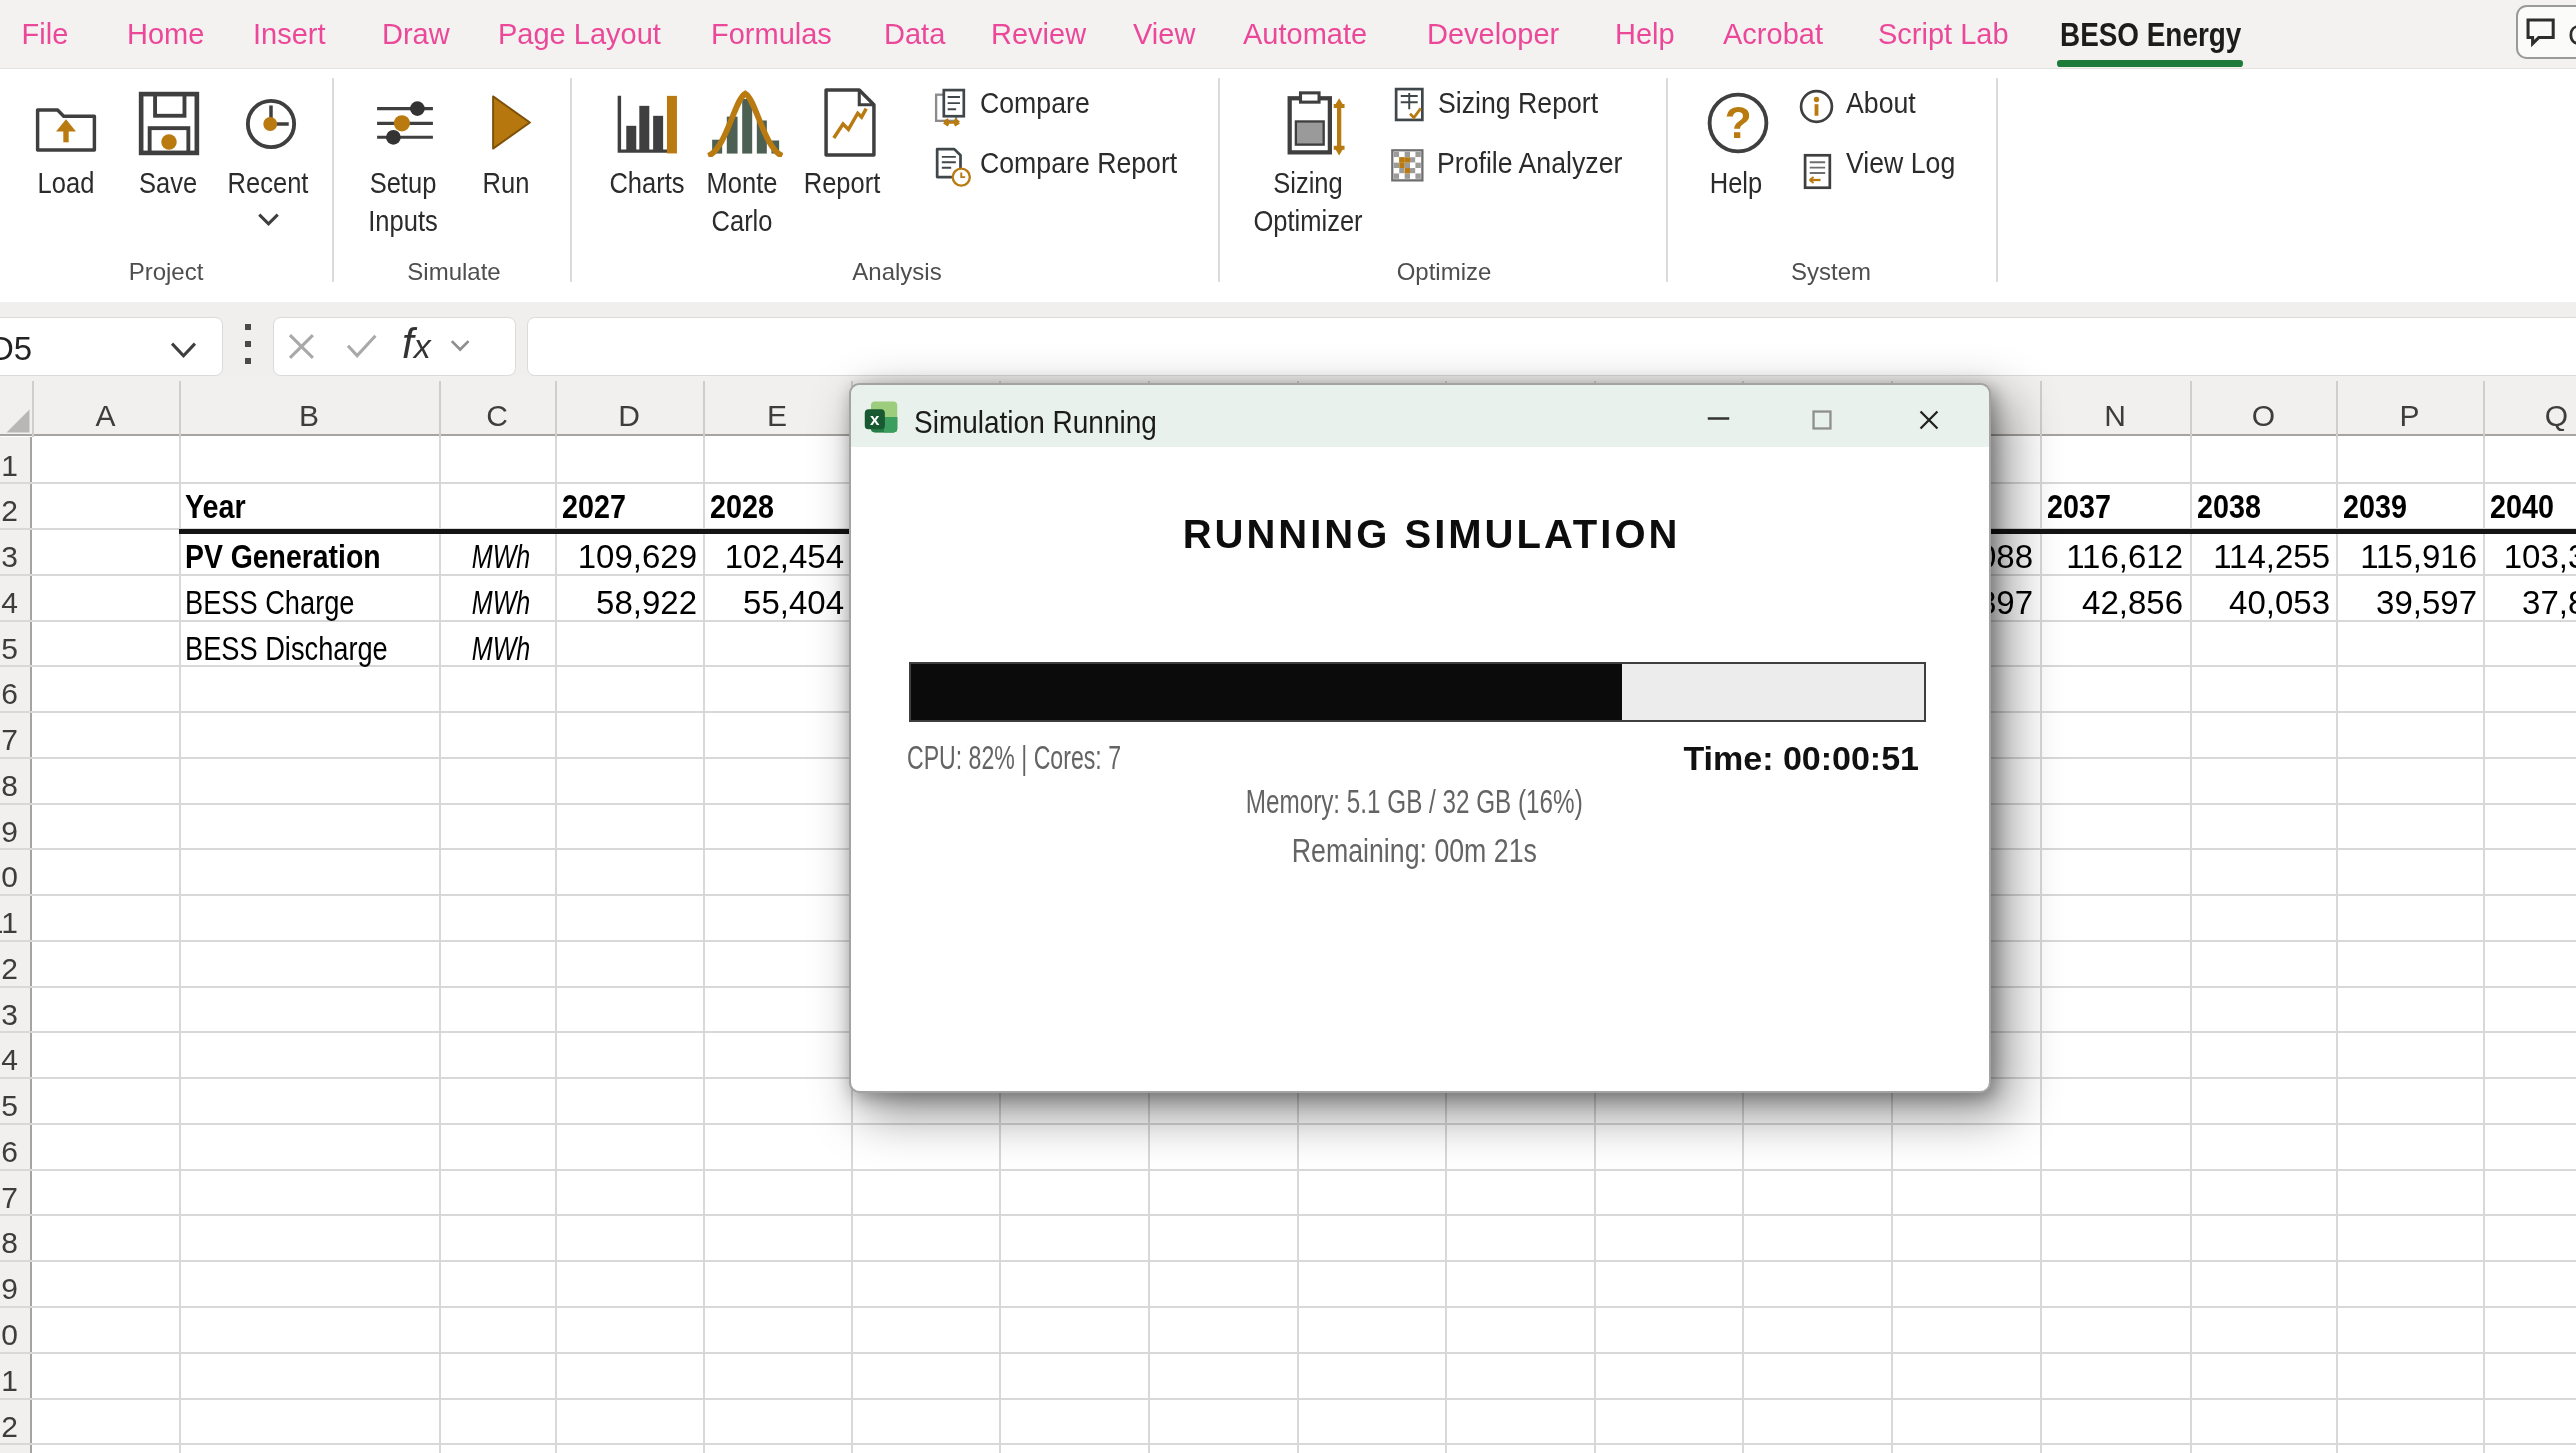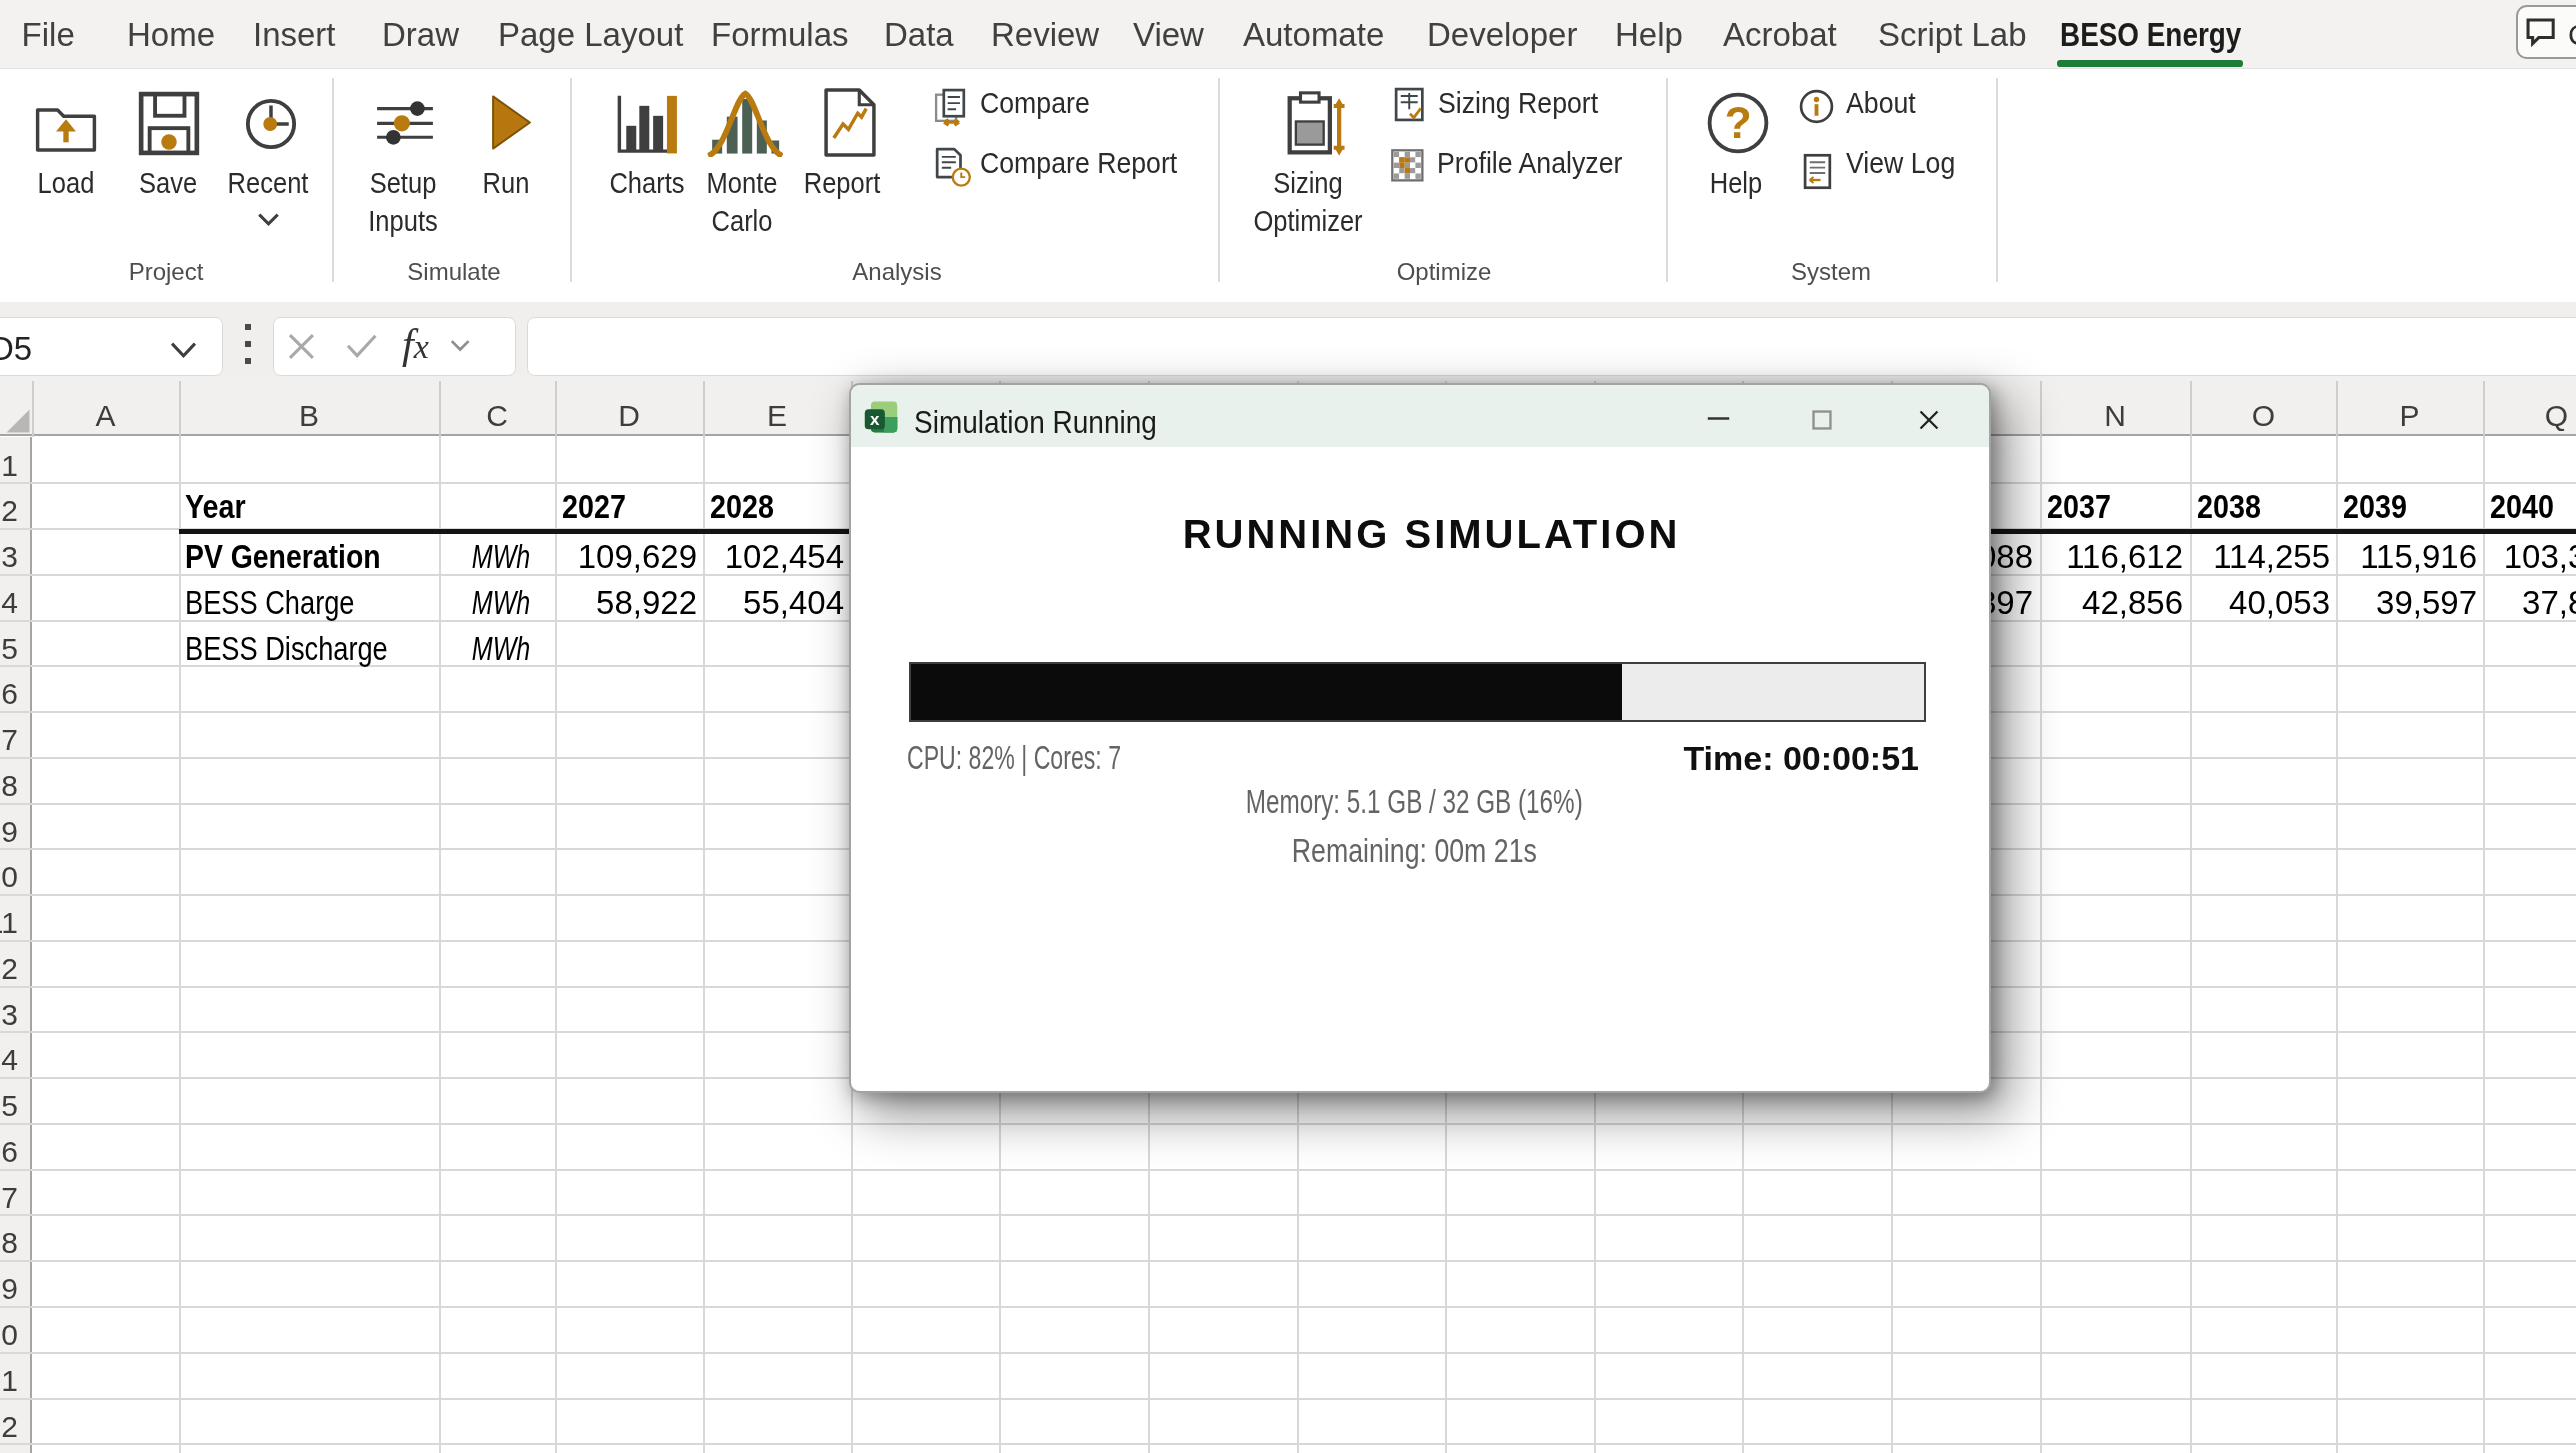--- a/index.html
+++ b/index.html
@@ -1,18 +1,18 @@
 <!DOCTYPE html>
 <html style="font-size:12.4px"><head><meta charset="utf-8">
 <style>
 *{margin:0;padding:0;box-sizing:border-box;}
 html,body{width:2576px;height:1454px;overflow:hidden;background:#fff;
   font-family:"Liberation Sans",sans-serif;-webkit-font-smoothing:antialiased;}
 .abs{position:absolute;}
-.tabtxt{position:absolute;top:0;height:69px;display:flex;align-items:center;font-size:33px;color:#404040;white-space:nowrap;}
+.tabtxt{position:absolute;top:0;height:69px;display:flex;align-items:center;font-size:29px;color:#ec4899;white-space:nowrap;}
 .glabel{position:absolute;font-size:24px;color:#4e4e4e;white-space:nowrap;transform:translateX(-50%);}
 .biglabel{position:absolute;font-size:29px;color:#2b2b2b;white-space:nowrap;transform:translateX(-50%) scaleX(.88);}
 .smalltxt{position:absolute;font-size:29px;color:#2b2b2b;white-space:nowrap;transform:scaleX(.92);transform-origin:left center;}
 .sep{position:absolute;top:78px;height:204px;width:1.5px;background:#dddbd9;}
 .collet{position:absolute;top:376px;height:60px;display:flex;align-items:flex-end;justify-content:center;padding-bottom:3.1px;font-size:30px;color:#3d3d3d;}
 .rownum{position:absolute;left:-59px;width:77px;text-align:right;font-size:30px;color:#3d3d3d;}
 .cell{position:absolute;font-size:33px;color:#000;white-space:nowrap;}
 .gridh{position:absolute;height:1.5px;background:#d9d8d6;}
 .gridv{position:absolute;width:1.5px;background:#d9d8d6;}
 </style></head>
@@ -201,21 +201,21 @@
   </svg>
 <div class="abs" style="left:245px;top:324px;width:6.2px;height:6.2px;background:#4a4a4a;"></div>
 <div class="abs" style="left:245px;top:341px;width:6.2px;height:6.2px;background:#4a4a4a;"></div>
 <div class="abs" style="left:245px;top:358px;width:6.2px;height:6.2px;background:#4a4a4a;"></div>
 <div class="abs" style="left:273px;top:317px;width:243px;height:59px;background:#fff;border:1.5px solid #dcdad8;border-radius:7.7px;"></div>
 <svg class="abs" style="left:286px;top:332px;" width="185" height="29" viewBox="0 0 240 38">
 <path d="M4 4 L34 34 M34 4 L4 34" stroke="#a9a9a9" stroke-width="4"></path>
 <path d="M80 18 L92 31 L116 5" fill="none" stroke="#a9a9a9" stroke-width="4"></path>
 <path d="M216 12 L227 23 L238 12" fill="none" stroke="#8f8f8f" stroke-width="3.5"></path>
   </svg>
-<div class="abs" style="left:402px;top:320px;font-size:42px;font-style:italic;font-family:Liberation Serif, serif;color:#333;">f<span style="font-size:34px;">x</span></div>
+<div class="abs" style="left:402px;top:320px;font-size:42px;font-style:italic;font-family:Liberation Sans, sans-serif;color:#333;">f<span style="font-size:34px;">x</span></div>
 <div class="abs" style="left:527px;top:317px;width:2056px;height:59px;background:#fff;border:1.5px solid #dcdad8;border-radius:7.7px;"></div>
 <div class="abs" style="left:0;top:376px;width:2576px;height:60px;background:#f1f0ee;border-bottom:2.3px solid #a5a4a2;"></div>
 <svg class="abs" style="left:4.6px;top:408px;" width="26" height="26" viewBox="0 0 34 34">
 <path d="M32 2 V32 H2 z" fill="#b8b7b5"></path>
   </svg>
 <div class="collet" style="left:32px;width:147px;">A</div>
 <div class="collet" style="left:179px;width:260px;">B</div>
 <div class="collet" style="left:439px;width:116px;">C</div>
 <div class="collet" style="left:555px;width:148px;">D</div>
 <div class="collet" style="left:703px;width:148px;">E</div>

